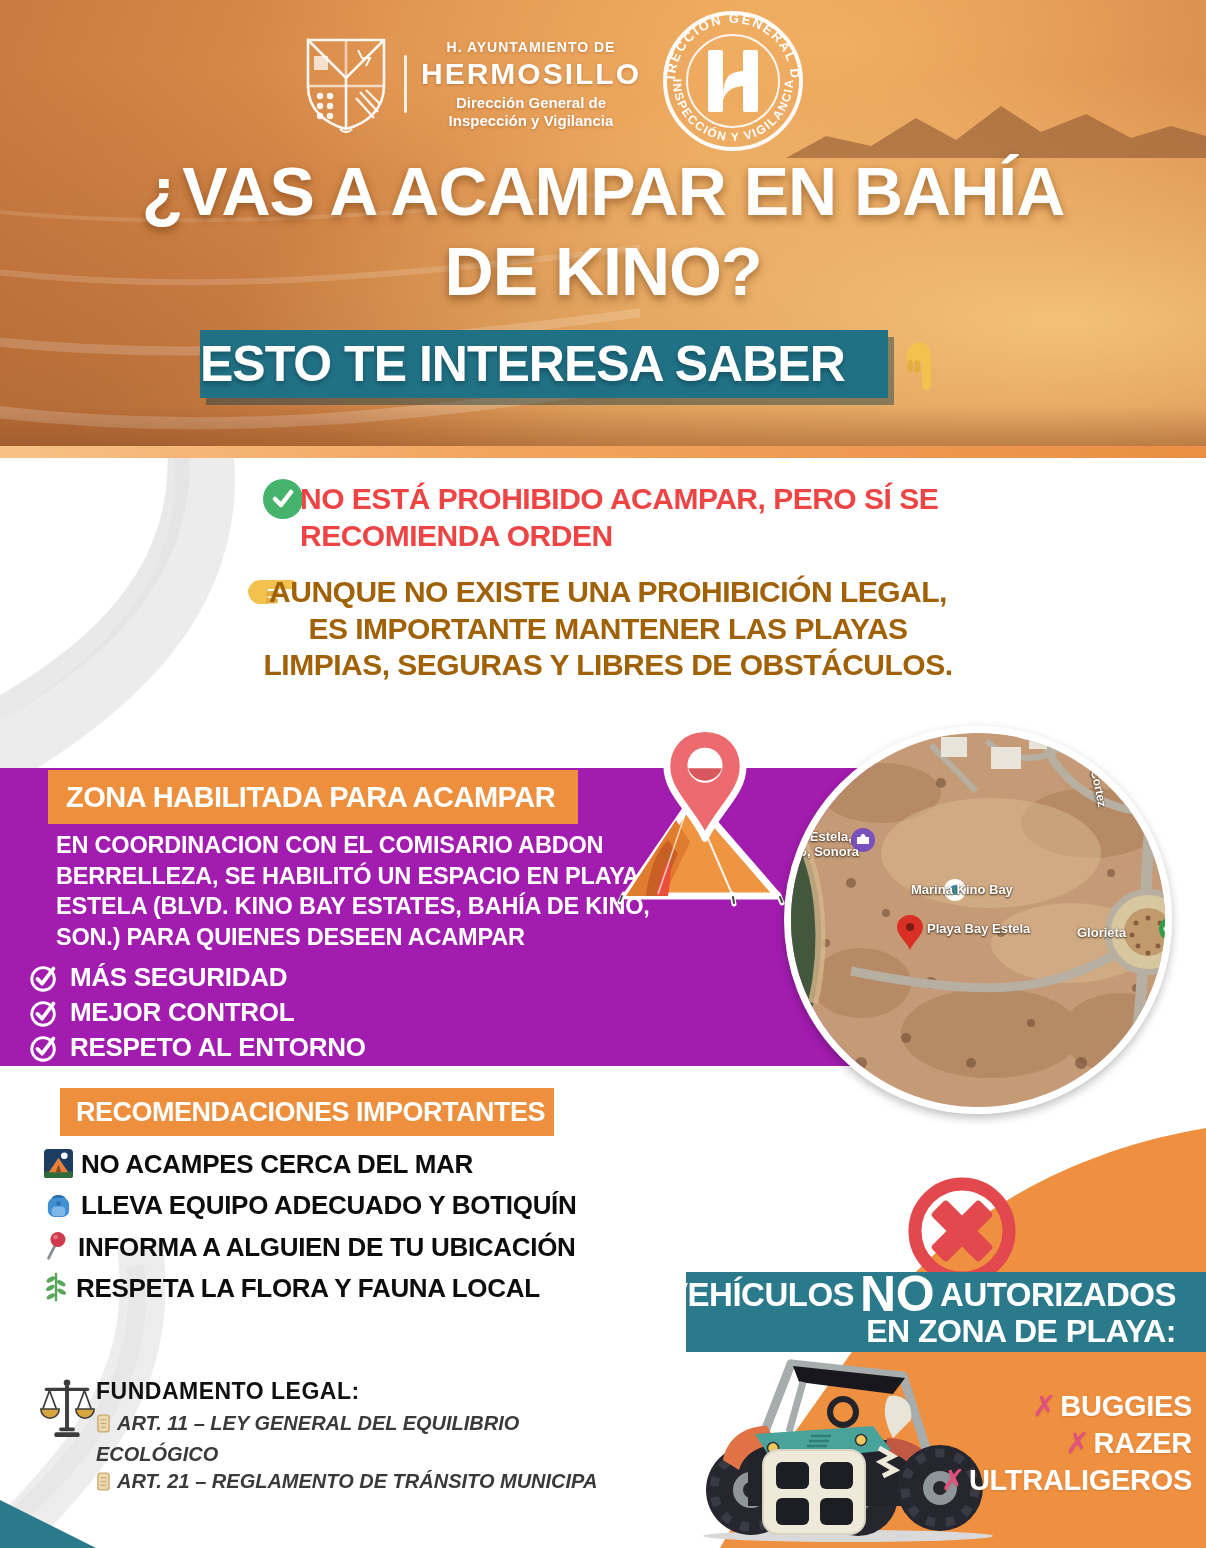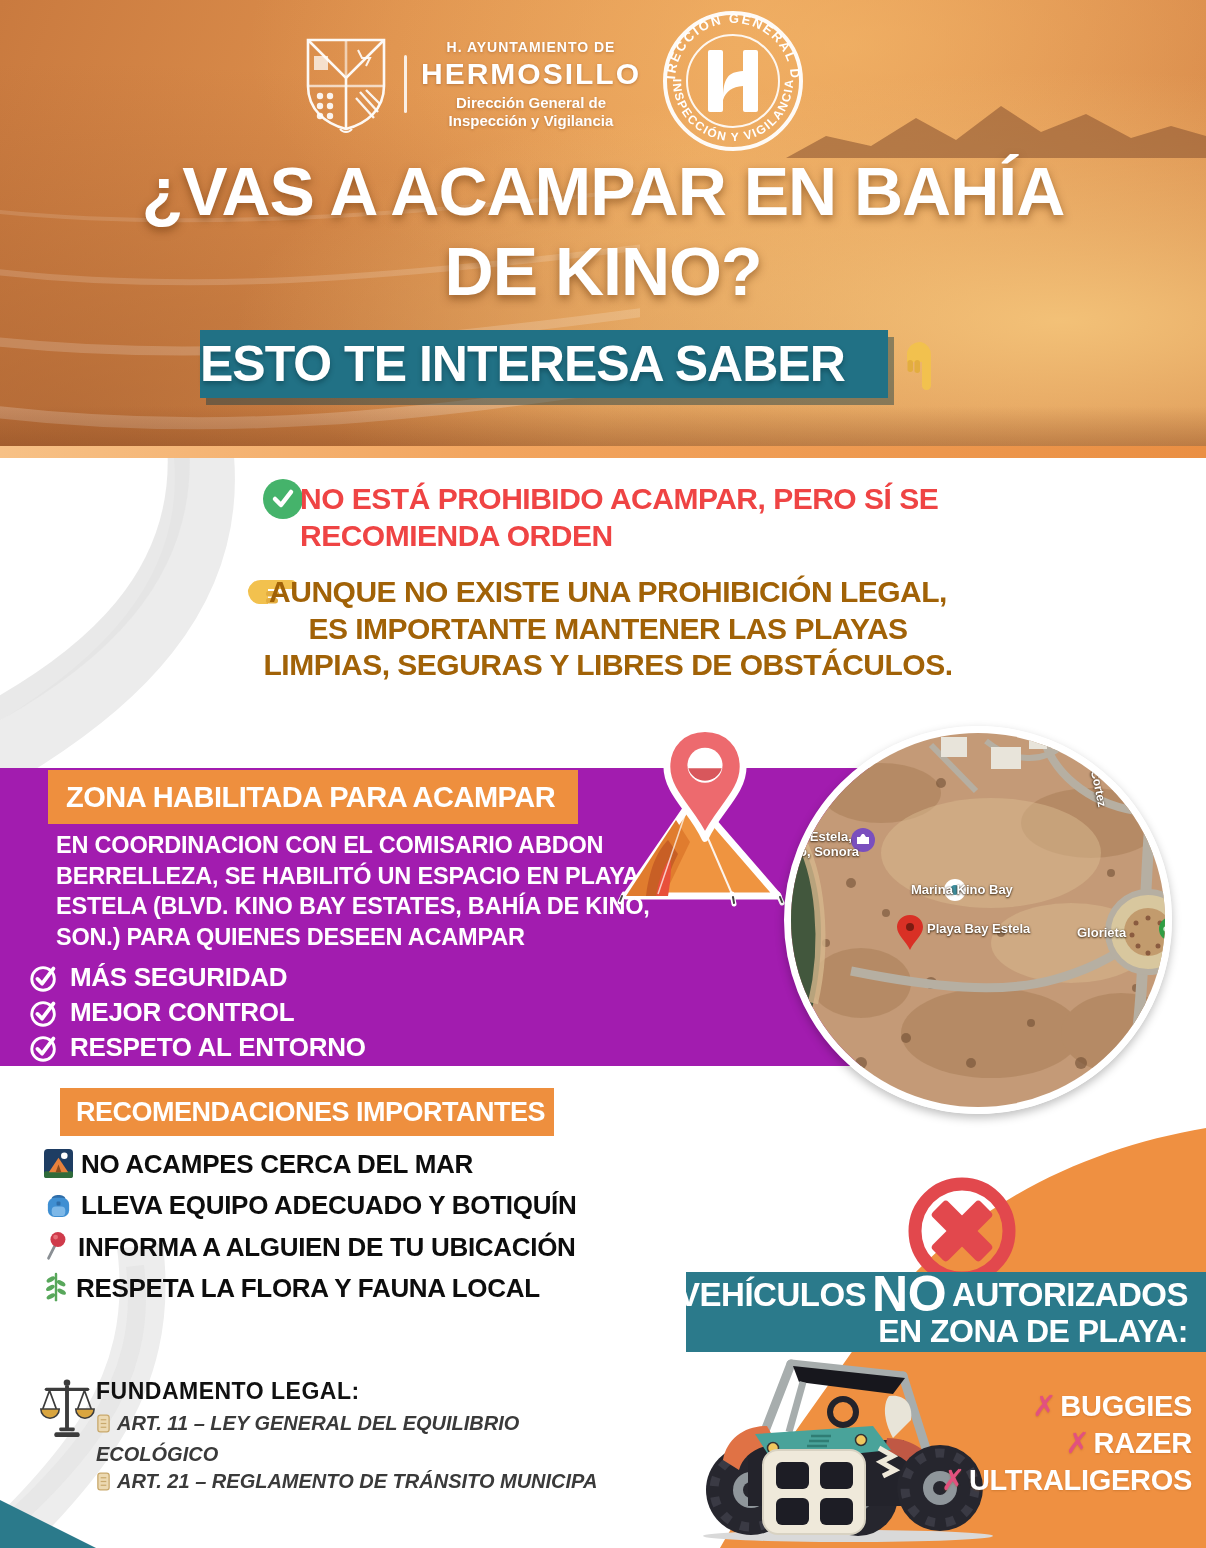--- a/index.html
+++ b/index.html
@@ -85,21 +85,21 @@
   .legal{position:absolute;left:38px;top:306px;width:600px;z-index:3;}
   .scales{position:absolute;left:0;top:4px;width:58px;height:64px;}
   .legal-head{position:absolute;left:58px;top:6px;font-size:23px;font-weight:800;color:#111;letter-spacing:.5px;}
   .legal-items{position:absolute;left:58px;top:38px;width:545px;
     font-size:20px;font-style:italic;font-weight:600;color:#3a3a3a;line-height:1.38;}
   .scroll-icon{display:inline-block;vertical-align:-3px;margin-right:6px;}
 
   .xcircle{position:absolute;left:903px;top:106px;width:118px;height:118px;z-index:3;}
   .veh-banner{position:absolute;left:686px;top:206px;width:520px;height:80px;background:#2b7a8b;
     display:flex;flex-direction:column;align-items:flex-end;justify-content:center;
-    padding-right:18px;z-index:4;}
+    padding-right:30px;z-index:4;}
   .veh-line1{color:#fff;font-weight:800;font-size:33px;line-height:1;letter-spacing:-0.5px;
     display:flex;align-items:center;}
   .veh-no{font-size:50px;margin:0 6px;line-height:.8;}
   .veh-line2{color:#fff;font-weight:800;font-size:32px;line-height:1.1;letter-spacing:-0.5px;}
   .buggy{position:absolute;left:693px;top:272px;width:312px;height:212px;z-index:4;}
   .veh-list{position:absolute;right:14px;top:322px;text-align:right;z-index:4;}
   .veh-item{font-size:29px;font-weight:800;color:#fff;line-height:1.27;letter-spacing:-0.3px;
     text-shadow:0 1px 2px rgba(150,80,20,.3);}
   .veh-x{color:#e2517e;margin-right:4px;font-weight:800;}
   .corner-teal{position:absolute;left:0;bottom:0;width:96px;height:48px;z-index:5;}

